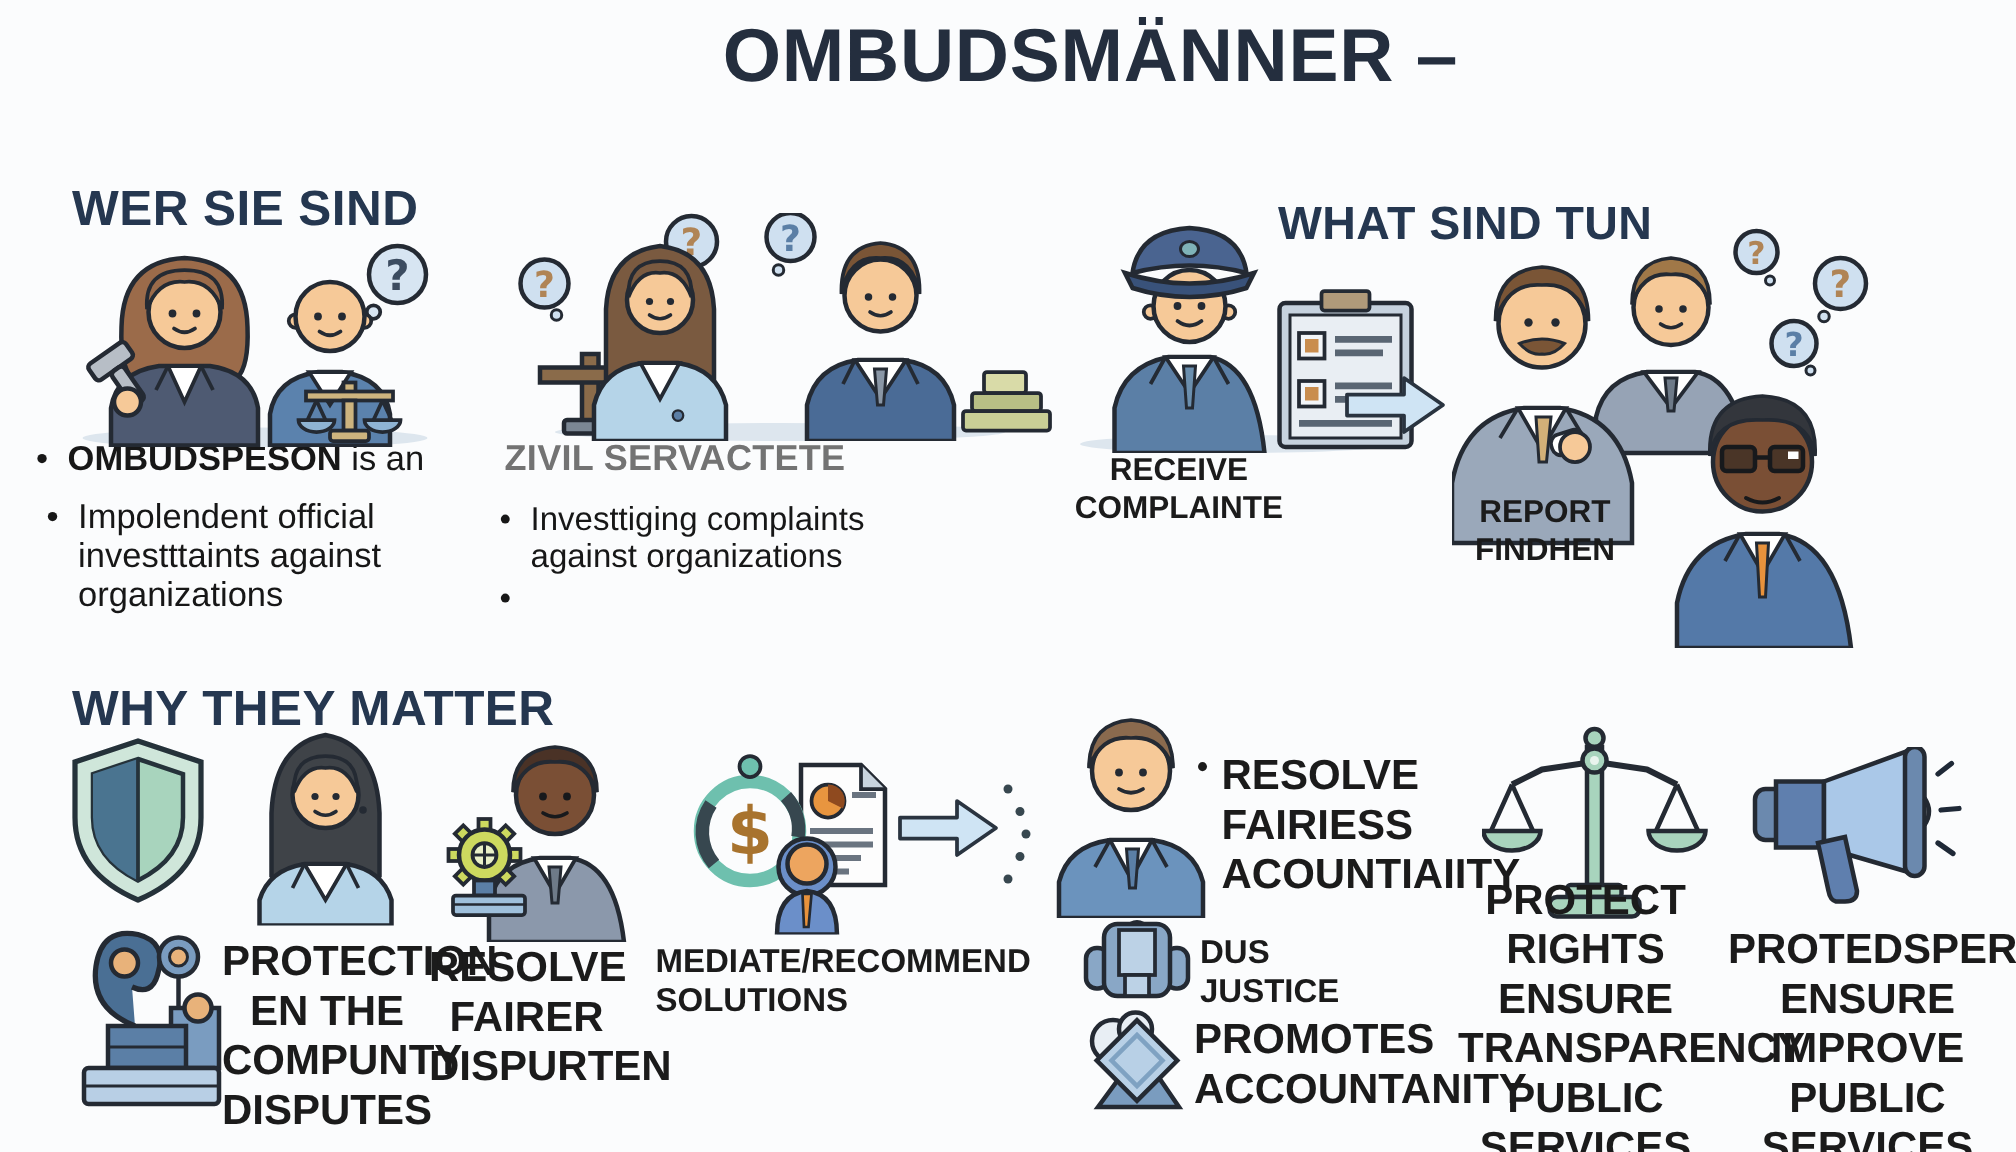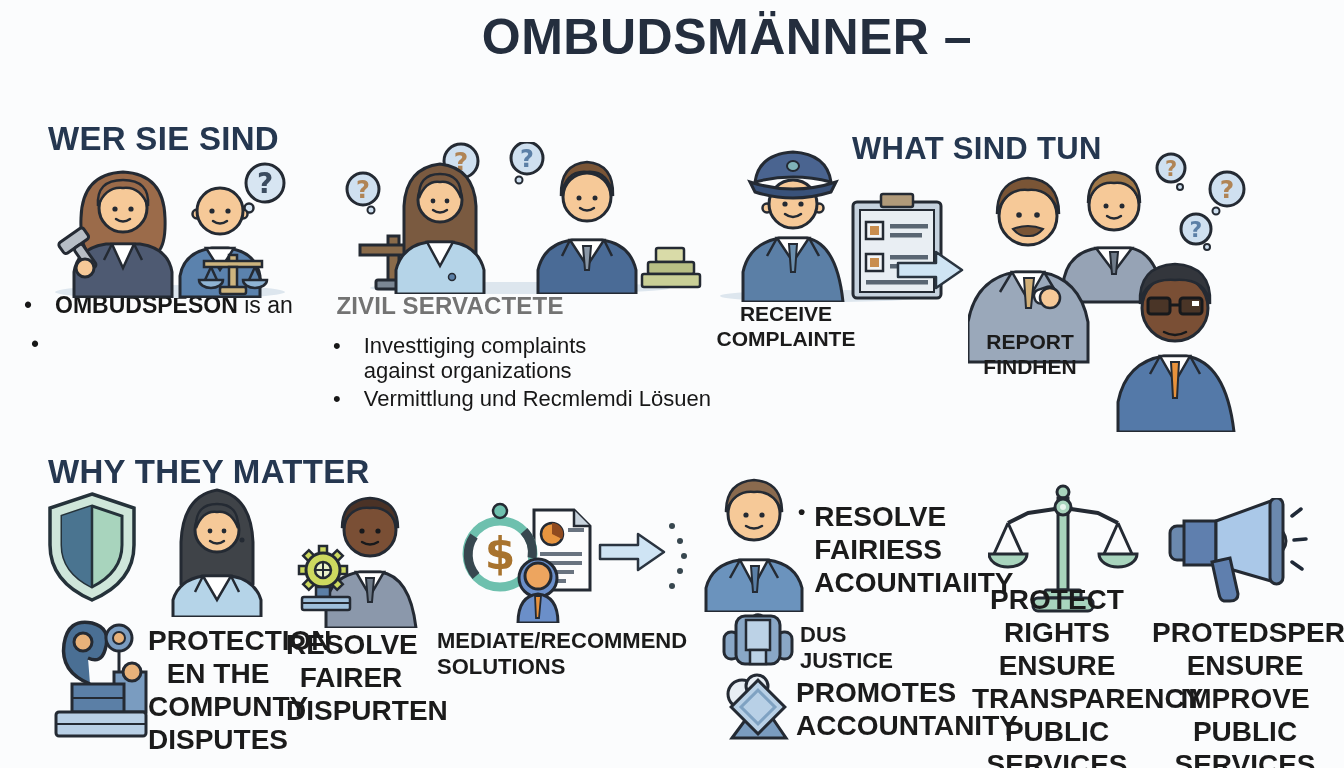--- a/index.html
+++ b/index.html
@@ -18,21 +18,21 @@
   }
   .h2{font-size:33px;font-weight:800;color:#253750;letter-spacing:.3px;white-space:nowrap;}
   .h2.small{font-size:31px;}
   .label{
     font-size:28px;font-weight:700;line-height:1.18;color:#1b1b1b;
     white-space:pre-line;text-align:center;z-index:3;
   }
   .label.left{text-align:left;}
   .label.big{font-size:22px;}
   .bullets{font-size:23px;line-height:1.13;color:#171717;}
-  .bullet-row{display:flex;gap:23px;align-items:flex-start;}
+  .bullet-row{display:flex;gap:13px;align-items:flex-start;}
   .bullet-row + .bullet-row{margin-top:13px;}
   .dot{flex:0 0 auto;}
   .dot::before{content:"\2022";font-size:1em;line-height:1.1;}
   .prewrap{white-space:pre-line;}
   strong{font-weight:700;}
   .caption{font-size:24px;font-weight:600;color:#737373;text-align:center;letter-spacing:.2px;}
   .bullets.small{font-size:22px;}
   .bullets.small .bullet-row + .bullet-row{margin-top:3px;}
   .icon{z-index:1;}
   svg text{font-family:"DejaVu Sans", sans-serif;}
@@ -92,20 +92,23 @@
 </svg>
 </div>
 
 <div class="abs bullets" style="left:24px;top:292px;width:270px;">
   <div class="bullet-row">
     <span class="dot"></span>
     <span><strong>OMBUDSPESON</strong><span> is an</span></span>
   </div>
   <div class="bullet-row" style="margin-left:7px;">
     <span class="dot"></span>
+    <span class="prewrap">Impolendent official
+investttaints against
+organizations</span>
   </div>
 </div>
 
 <div class="abs icon" style="left:330px;top:142px;">
 <svg width="372" height="152" viewBox="0 0 372 152">
   <ellipse cx="190" cy="146" rx="150" ry="6" fill="#dde6ee"></ellipse>
 
   <g>
     <circle cx="33" cy="47" r="16" fill="#cfe0f0" stroke="#242a33" stroke-width="3"></circle>
     <text x="33" y="56" font-size="24" font-weight="bold" fill="#b08455" text-anchor="middle">?</text>
@@ -156,21 +159,20 @@
 <div class="abs caption" style="left:330px;top:292px;width:240px;">ZIVIL SERVACTETE</div>
 
 <div class="abs bullets small" style="left:333px;top:334px;width:390px;">
   <div class="bullet-row">
     <span class="dot"></span>
     <span class="prewrap">Investtiging complaints
 against organizations</span>
   </div>
   <div class="bullet-row">
     <span class="dot"></span>
-    <span class="prewrap">Vermittlung und Recmlemdi Lösuen</span>
   </div>
 </div>
 
 <div class="abs h2 small" style="left:852px;top:131px;">WHAT SIND TUN</div>
 
 <div class="abs icon" style="left:705px;top:142px;">
 <svg width="260" height="160" viewBox="0 0 260 160">
   <ellipse cx="120" cy="154" rx="105" ry="6" fill="#dde6ee"></ellipse>
 
   <path d="M38,160 L38,130 Q44,102 74,96 L102,96 Q132,102 138,160 Z" fill="#5b7fa6" stroke="#242a33" stroke-width="3"></path>

